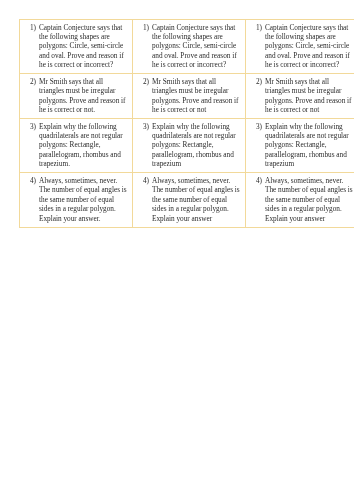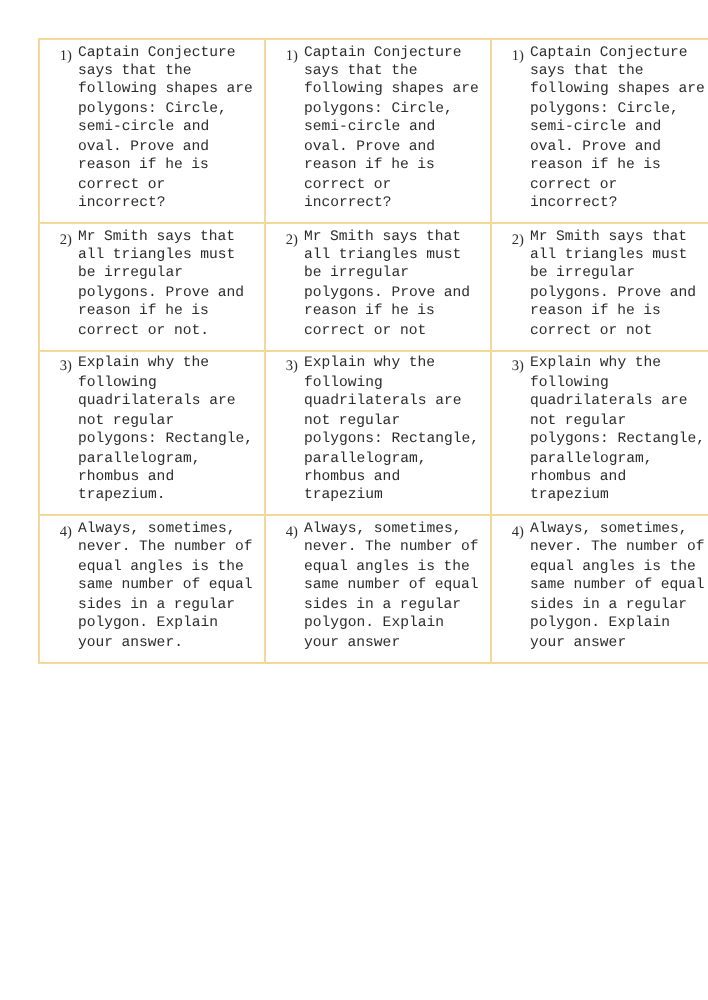--- a/index.html
+++ b/index.html
@@ -57,21 +57,21 @@
     color: #2b2b2b;
     font-family: "Liberation Serif", "DejaVu Serif", serif;
   }
   .qtext {
     flex: 1 1 auto;
     font-size: 7.3px;
     line-height: 9.45px;
     color: #2b2b2b;
     text-align: left;
     word-spacing: -0.1px;
-    font-family: Liberation Mono, monospace;
+    font-family: Liberation Serif, serif;
   }
 </style>
 </head>
 <body>
 
 <div id="page">
 
   <table id="worksheet-table">
     <tbody>
 

